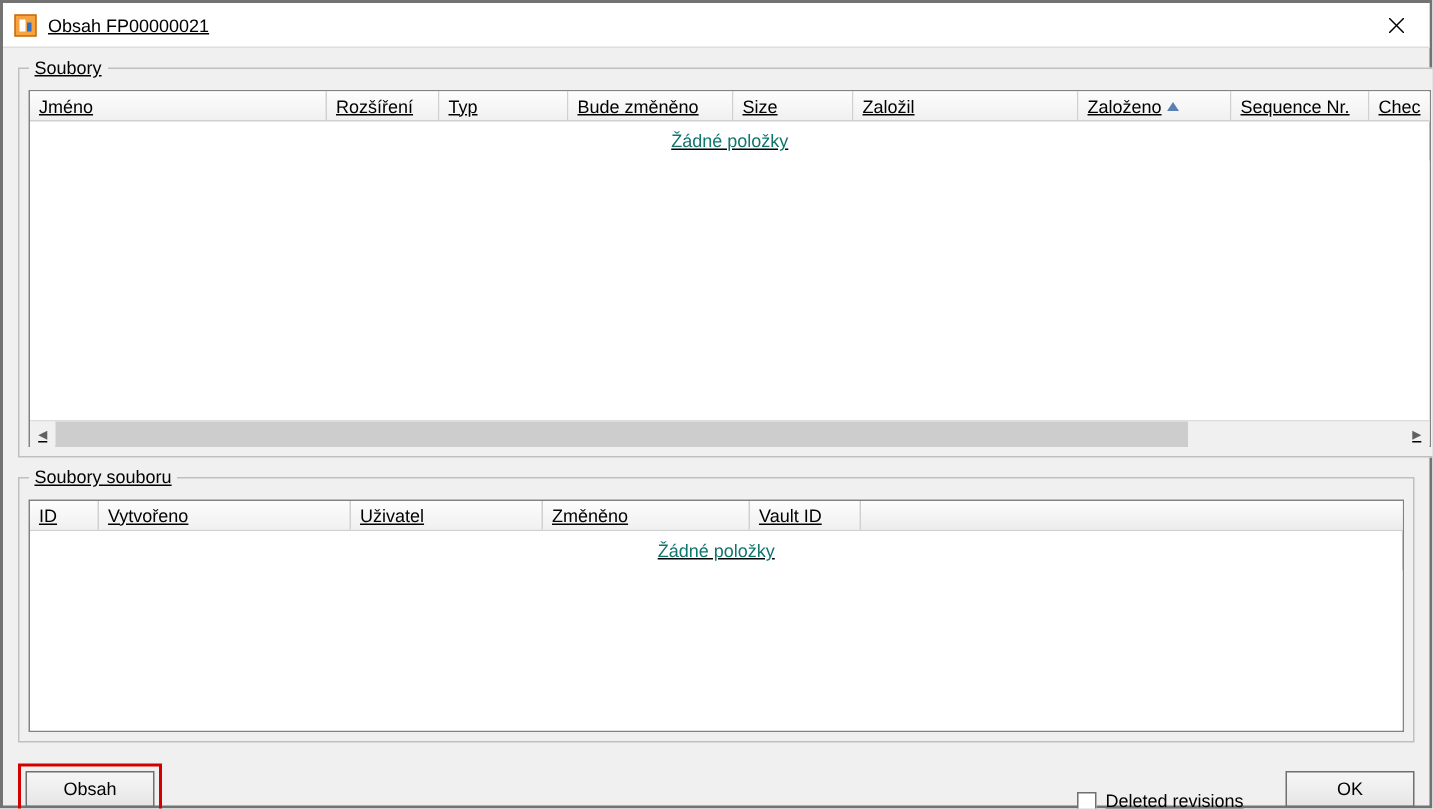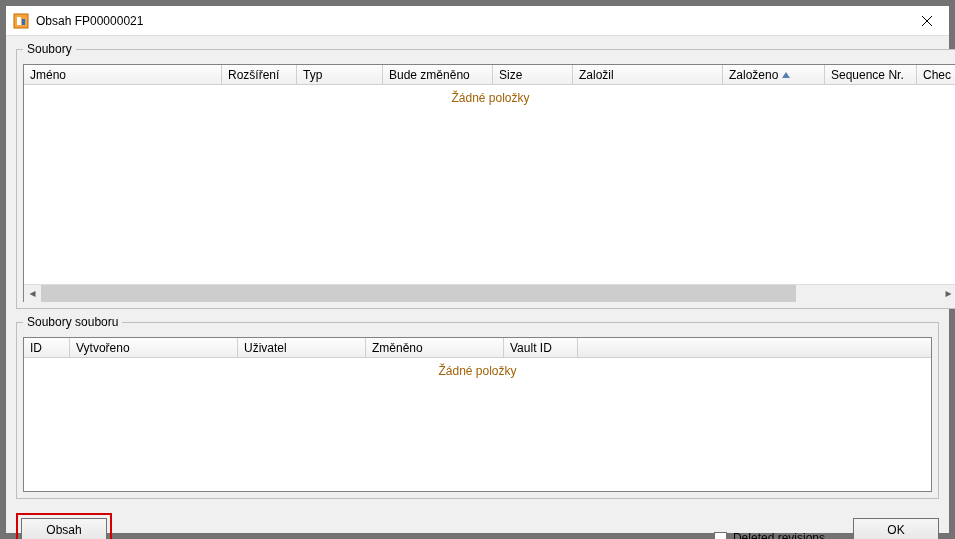--- a/index.html
+++ b/index.html
@@ -7,24 +7,25 @@
     margin: 0;
     font-family: "Segoe UI", Tahoma, sans-serif;
     font-size: 12px;
     background: #fff;
     color: #000;
     overflow: hidden;
   }
   .window {
     width: 955px;
     height: 539px;
-    border: 6px solid #737373;
+    border: 2px solid #737373;
     background: #f0f0f0;
     display: flex;
     flex-direction: column;
+    text-decoration: underline;
   }
   .titlebar {
     height: 30px;
     background: #fff;
     display: flex;
     align-items: center;
     border-bottom: 1px solid #ddd;
   }
   .titlebar-icon {
     width: 16px; height: 16px;
@@ -75,21 +76,21 @@
   .sort-asc {
     width: 0; height: 0;
     border-left: 4px solid transparent;
     border-right: 4px solid transparent;
     border-bottom: 6px solid #5a7fb3;
   }
   .empty-msg {
     text-align: center;
     padding: 6px 0;
     font-size: 12px;
-    color: #a16207;
+    color: #0f766e;
     flex: 0 0 auto;
   }
   .lv-body { flex: 1; background:#fff; }
   .hscroll {
     height: 17px;
     background: #f0f0f0;
     border-top: 1px solid #dcdcdc;
     display: flex;
     align-items: center;
   }

